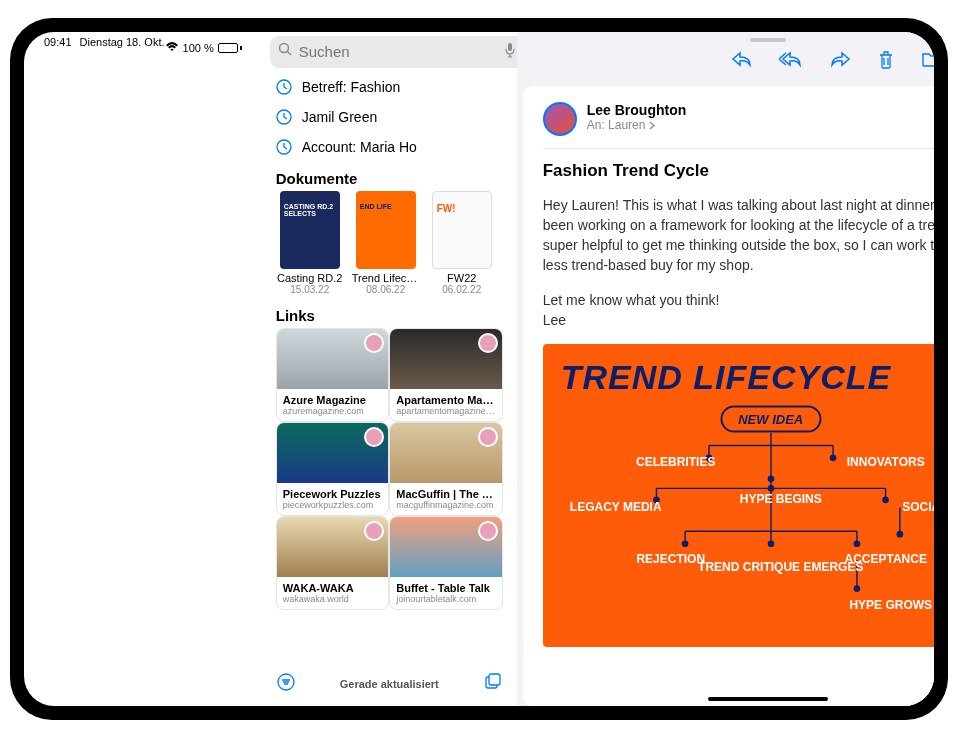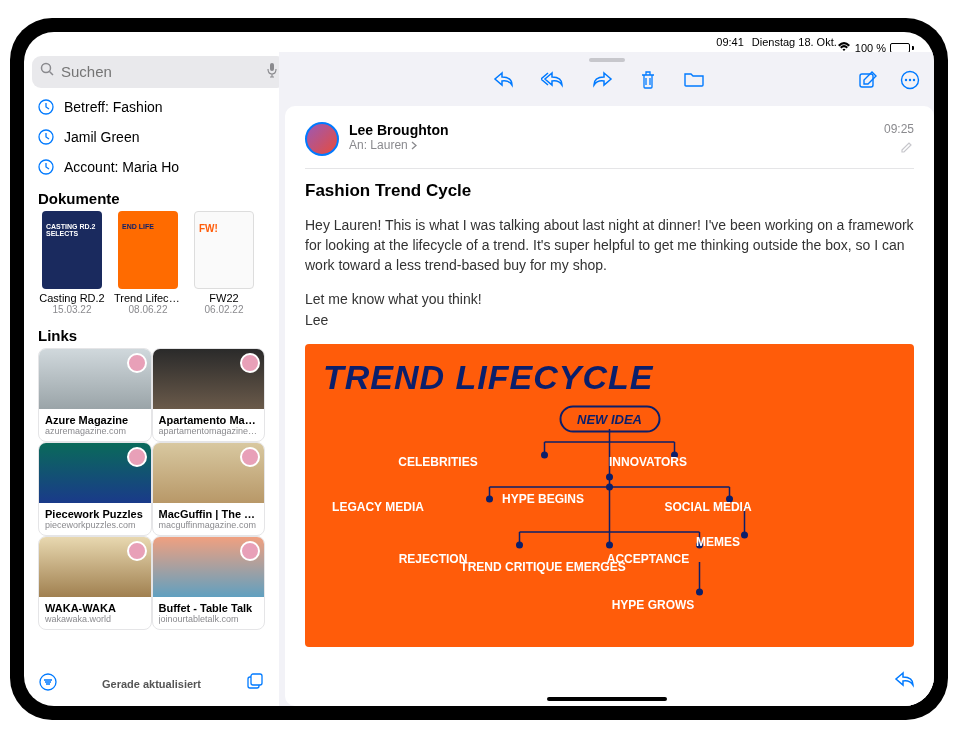--- a/index.html
+++ b/index.html
@@ -1,18 +1,18 @@
 <!DOCTYPE html>
 <html><head>
 <meta charset="utf-8">
 <style>
 * { box-sizing: border-box; margin: 0; padding: 0; }
 body { font-family: -apple-system, "Helvetica Neue", sans-serif; background: #fff; width: 958px; height: 737px; overflow: hidden; display: flex; align-items: center; justify-content: center; }
 .device { width: 938px; height: 702px; background: #000; border-radius: 42px; padding: 14px; position: relative; }
-.screen { width: 100%; height: 100%; background: #fff; border-radius: 30px; overflow: hidden; display: flex; flex-direction: column; position: relative; align-items: flex-end; }
+.screen { width: 100%; height: 100%; background: #fff; border-radius: 30px; overflow: hidden; display: flex; flex-direction: row; position: relative; }
 .status-bar { height: 20px; display: flex; align-items: center; padding: 0 20px; font-size: 11px; color: #000; }
 .status-left { display: flex; gap: 8px; }
 .status-right { margin-left: auto; display: flex; gap: 4px; align-items: center; margin-top: 12px; }
 .content { flex: 1; display: flex; overflow: hidden; }
 .sidebar { width: 255px; display: flex; flex-direction: column; border-right: none; }
 .search-row { display: flex; align-items: center; padding: 4px 8px; gap: 12px; }
 .search-box { flex: 1; background: #e9e9ec; border-radius: 9px; height: 32px; display: flex; align-items: center; padding: 0 8px; gap: 6px; }
 .search-box input { border: none; background: transparent; flex: 1; font-size: 15px; color: #8a8a8e; outline: none; }
 .search-icon, .mic-icon { color: #8a8a8e; }
 .cancel-link { color: #007aff; font-size: 15px; }

